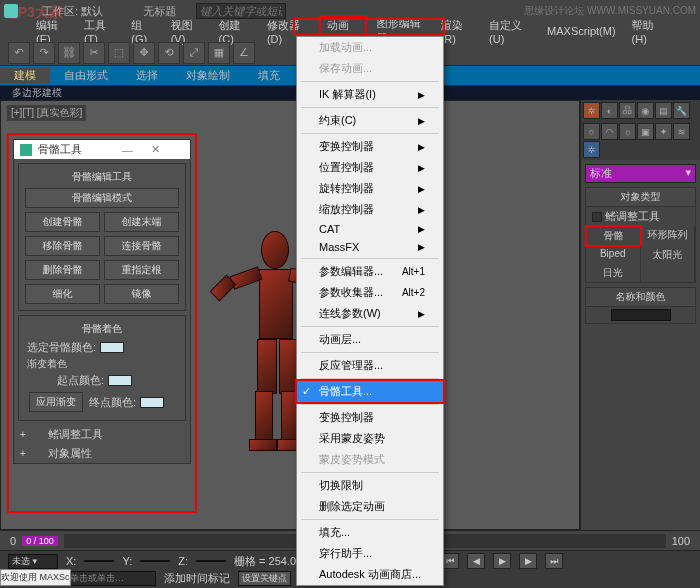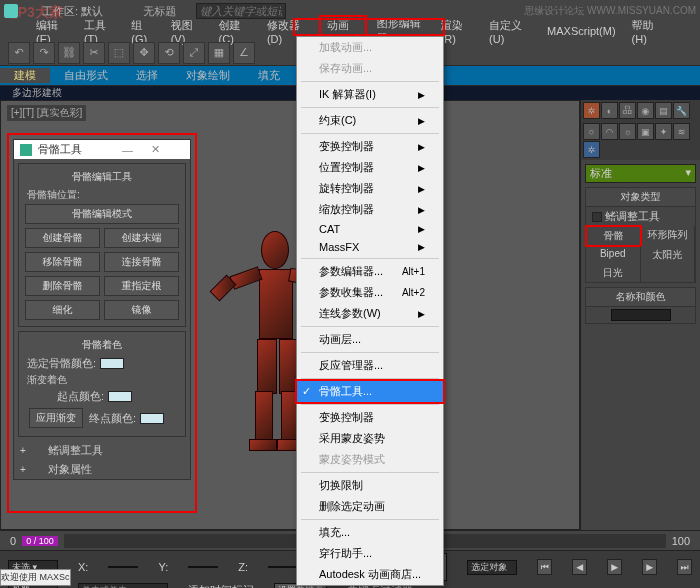--- a/index.html
+++ b/index.html
@@ -35,21 +35,21 @@
 .brow { display: flex; justify-content: flex-start; }
 .brow .bbtn { flex: 1; }
 .blabel { font-size: 10px; color: #ccc; margin: 2px 4px; display: flex; align-items: center; gap:4px;}
 .swatch { width: 24px; height: 11px; background: #d0e8f0; border: 1px solid #222; }
 .expand { color: #ccc; padding: 2px 6px; font-size: 10px; }
 .sidepanel { width: 120px; background: #444; border-left: 1px solid #222; }
 .sp-tabs { display: flex; flex-wrap: wrap; padding: 2px; gap: 1px; background: #3a3a3a; }
 .sp-tab { width: 17px; height: 17px; background: #555; border: 1px solid #222; display:flex;align-items:center;justify-content:center;font-size:9px;color:#aaa; }
 .sp-tab.act { background: #a05030; }
 .sp-tab.act2 { background: #3a6090; }
-.sp-dd { margin: 4px; background: #4d7c0f; border: 1px solid #222; padding: 1px 4px; display:flex; }
+.sp-dd { margin: 4px; background: #a21caf; border: 1px solid #222; padding: 1px 4px; display:flex; }
 .sp-dd .arr { margin-left: auto; }
 .sp-group { border: 1px solid #333; margin: 4px; }
 .sp-gtitle { text-align: center; padding: 2px; font-size: 10px; border-bottom: 1px solid #333; background:#484848;}
 .sp-row { display: flex; }
 .sp-cell { flex: 1; text-align: center; padding: 2px 0; font-size: 10px; border-right: 1px solid #333; color:#ccc;}
 .sp-cell.hi { border: 2px solid #e00; margin:-1px; }
 .sp-cb { display:flex; align-items:center; padding:2px 6px; gap:3px; font-size:10px;}
 .sp-swatch { width:60px; height:12px; background:#222; border:1px solid #111; margin: 2px auto; }
 .dropdown { position: absolute; top: 36px; left: 296px; width: 148px; background: #f0f0f0; border: 1px solid #888; box-shadow: 2px 2px 6px rgba(0,0,0,0.4); z-index: 100; color: #000; }
 .dd-redtop { position: absolute; top: 18px; left: 293px; width: 152px; height: 18px; border: 2px solid #e00; z-index: 101; pointer-events:none;}
@@ -59,21 +59,21 @@
 .dd-item .sc { margin-left: auto; font-size: 10px; }
 .dd-item.sel { background: #2d89ef; color: #fff; }
 .dd-item .chk { position: absolute; left: 5px; color:#2d89ef;}
 .dd-item.sel .chk { color:#fff;}
 .dd-sep { height: 1px; background: #ccc; margin: 2px 4px; }
 .figure { position: absolute; left: 210px; top: 120px; width: 130px; height: 280px; }
 .figure .limb { position:absolute; background: linear-gradient(135deg,#a03020,#401810); border:1px solid #200; }
 .timeline { height: 20px; background: #444; border-top: 1px solid #222; padding: 0 10px; display: flex; align-items: center; gap:6px;}
 .tl-track { flex:1; height: 14px; background: #333; position: relative; }
 .status { height: 40px; background: #3a3a3a; border-top: 1px solid #222; padding: 2px 8px; font-size: 10px; color: #ccc; display:flex; flex-direction:column; gap:2px;}
-.status-row { display: flex; align-items: center; gap: 20px; }
+.status-row { display: flex; align-items: center; gap: 8px; }
 .status-row .fld { background: #2a2a2a; border: 1px solid #111; padding: 0 3px; min-width:30px; font-size:9px; }
 .pbtn { width:18px; height:16px; background:#555; border:1px solid #222; display:inline-flex; align-items:center; justify-content:center; font-size:9px;}
 .watermark { position:absolute; top:4px; left:10px; color:rgba(255,80,80,0.4); font-size:14px; font-weight:bold; z-index:200; pointer-events:none;}
 .bottom-tag { position:absolute; bottom:2px; left:0; background:#eee; color:#333; font-size:9px; padding:1px 0; border:1px solid #888;}
 </style>
 </head>
 <body>
 
 <div class="watermark">_P3大家</div>
 
@@ -131,21 +131,20 @@
 
     <div class="bone-panel">
       <div class="bone-title">
         <div class="bicon"></div>
         <span>骨骼工具</span>
         <span class="dash">—</span>
         <span class="x">✕</span>
       </div>
       <div class="bsec">
         <div class="bsec-title">骨骼编辑工具</div>
-        <div class="blabel">骨骼轴位置:</div>
         <div class="bbtn full">骨骼编辑模式</div>
         <div class="brow">
           <div class="bbtn">创建骨骼</div>
           <div class="bbtn">创建末端</div>
         </div>
         <div class="brow">
           <div class="bbtn">移除骨骼</div>
           <div class="bbtn">连接骨骼</div>
         </div>
         <div class="brow">

